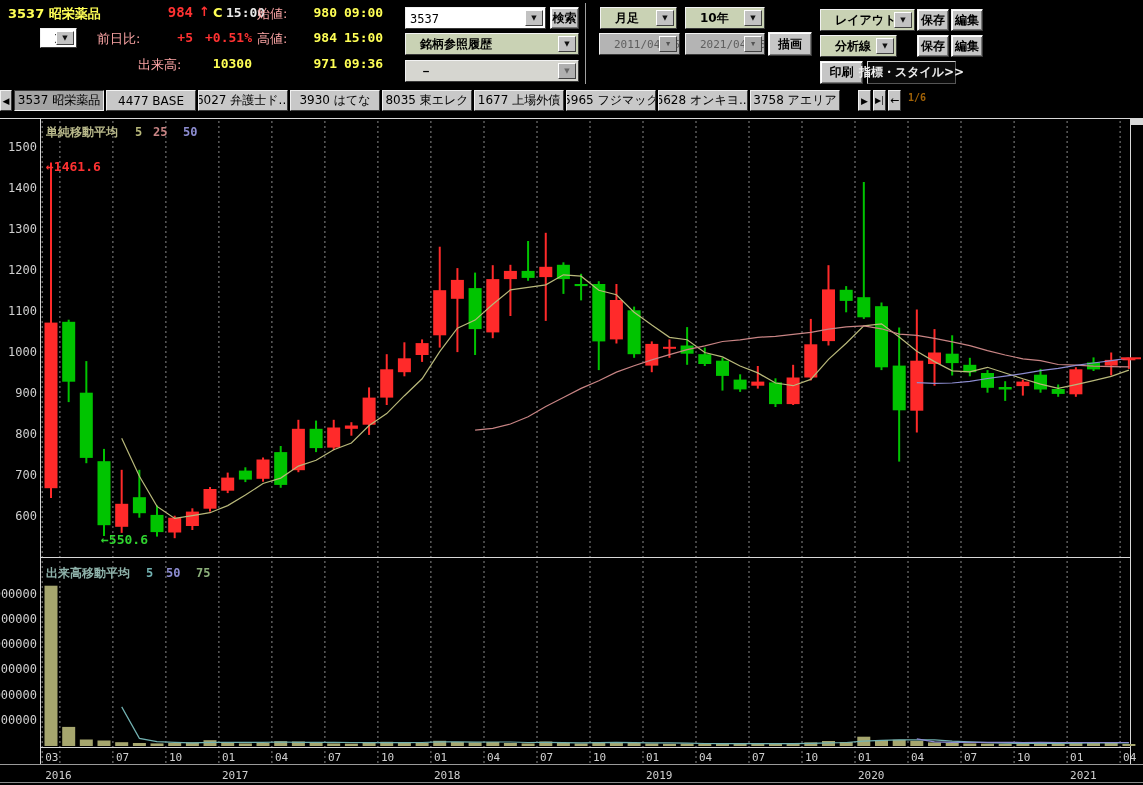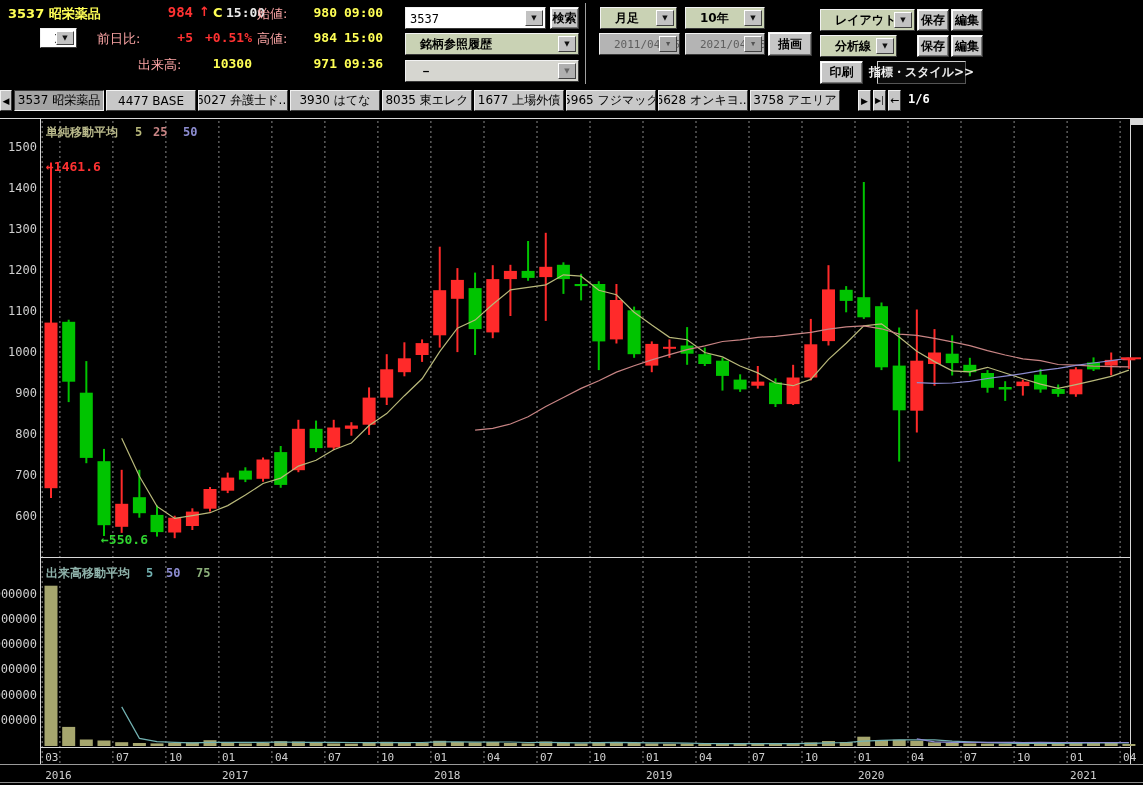--- a/index.html
+++ b/index.html
@@ -34,21 +34,21 @@
     background:#fff;color:#000;font-size:12px;font-family:"DejaVu Sans Mono","Liberation Mono",monospace;}
   
   #tabbar{position:absolute;left:0;top:88px;width:1143px;height:26px;background:#000;}
   .tab{position:absolute;top:2px;height:21px;box-sizing:border-box;background:#c8c8c8;
     border:1px solid;border-color:#f0f0f0 #3a3a3a #3a3a3a #f0f0f0;color:#000;font-size:12px;
     display:flex;align-items:center;justify-content:center;overflow:hidden;white-space:nowrap;padding:0 3px;}
   .tab.active{background:#a3a3a3;border-color:#3a3a3a #f0f0f0 #f0f0f0 #3a3a3a;}
   .minibtn{position:absolute;top:2px;height:21px;box-sizing:border-box;background:#c6c6c6;
     border:1px solid;border-color:#f0f0f0 #3a3a3a #3a3a3a #f0f0f0;color:#000;font-size:9px;
     display:flex;align-items:center;justify-content:center;}
-  .pageind{position:absolute;top:4px;color:#ffffff;font-size:12px;font-weight:bold;
+  .pageind{position:absolute;top:4px;color:#a16207;font-size:10px;font-weight:bold;
     font-family:"DejaVu Sans Mono","Liberation Mono",monospace;}
   #chart-svg{position:absolute;left:0;top:118px;}
 </style>
 </head>
 <body>
 
 <div id="stage">
 
   <div class="abs hv" style="left:8px;top:5px;">3537 昭栄薬品</div>
   <div class="abs hr ra mono" style="left:150px;top:4px;width:43px;font-size:14px;">984</div>
@@ -115,21 +115,21 @@
   </div>
   <div class="abs btn" style="left:917px;top:9px;width:32px;height:22px;">保存</div>
   <div class="abs btn" style="left:951px;top:9px;width:32px;height:22px;">編集</div>
   <div class="abs combo" style="left:820px;top:35px;width:77px;">
     <span>分析線</span>
     <span class="arr">▼</span>
   </div>
   <div class="abs btn" style="left:917px;top:35px;width:32px;height:22px;">保存</div>
   <div class="abs btn" style="left:951px;top:35px;width:32px;height:22px;">編集</div>
   <div class="abs btn" style="left:820px;top:61px;width:43px;height:23px;">印刷</div>
-  <div class="abs btn dark" style="left:867px;top:61px;width:89px;height:23px;margin-left:10px;">指標・スタイル&gt;&gt;</div>
+  <div class="abs btn dark" style="left:867px;top:61px;width:89px;height:23px;">指標・スタイル&gt;&gt;</div>
 
   <div id="tabbar">
     <div class="minibtn" style="left:0;width:12px;">◀</div>
     <div class="tab active" style="left:14px;width:90px;">3537 昭栄薬品</div>
     <div class="tab" style="left:106px;width:90px;">4477 BASE</div>
     <div class="tab" style="left:198px;width:90px;">6027 弁護士ド...</div>
     <div class="tab" style="left:290px;width:90px;">3930 はてな</div>
     <div class="tab" style="left:382px;width:90px;">8035 東エレク</div>
     <div class="tab" style="left:474px;width:90px;">1677 上場外債</div>
     <div class="tab" style="left:566px;width:90px;">5965 フジマック</div>

